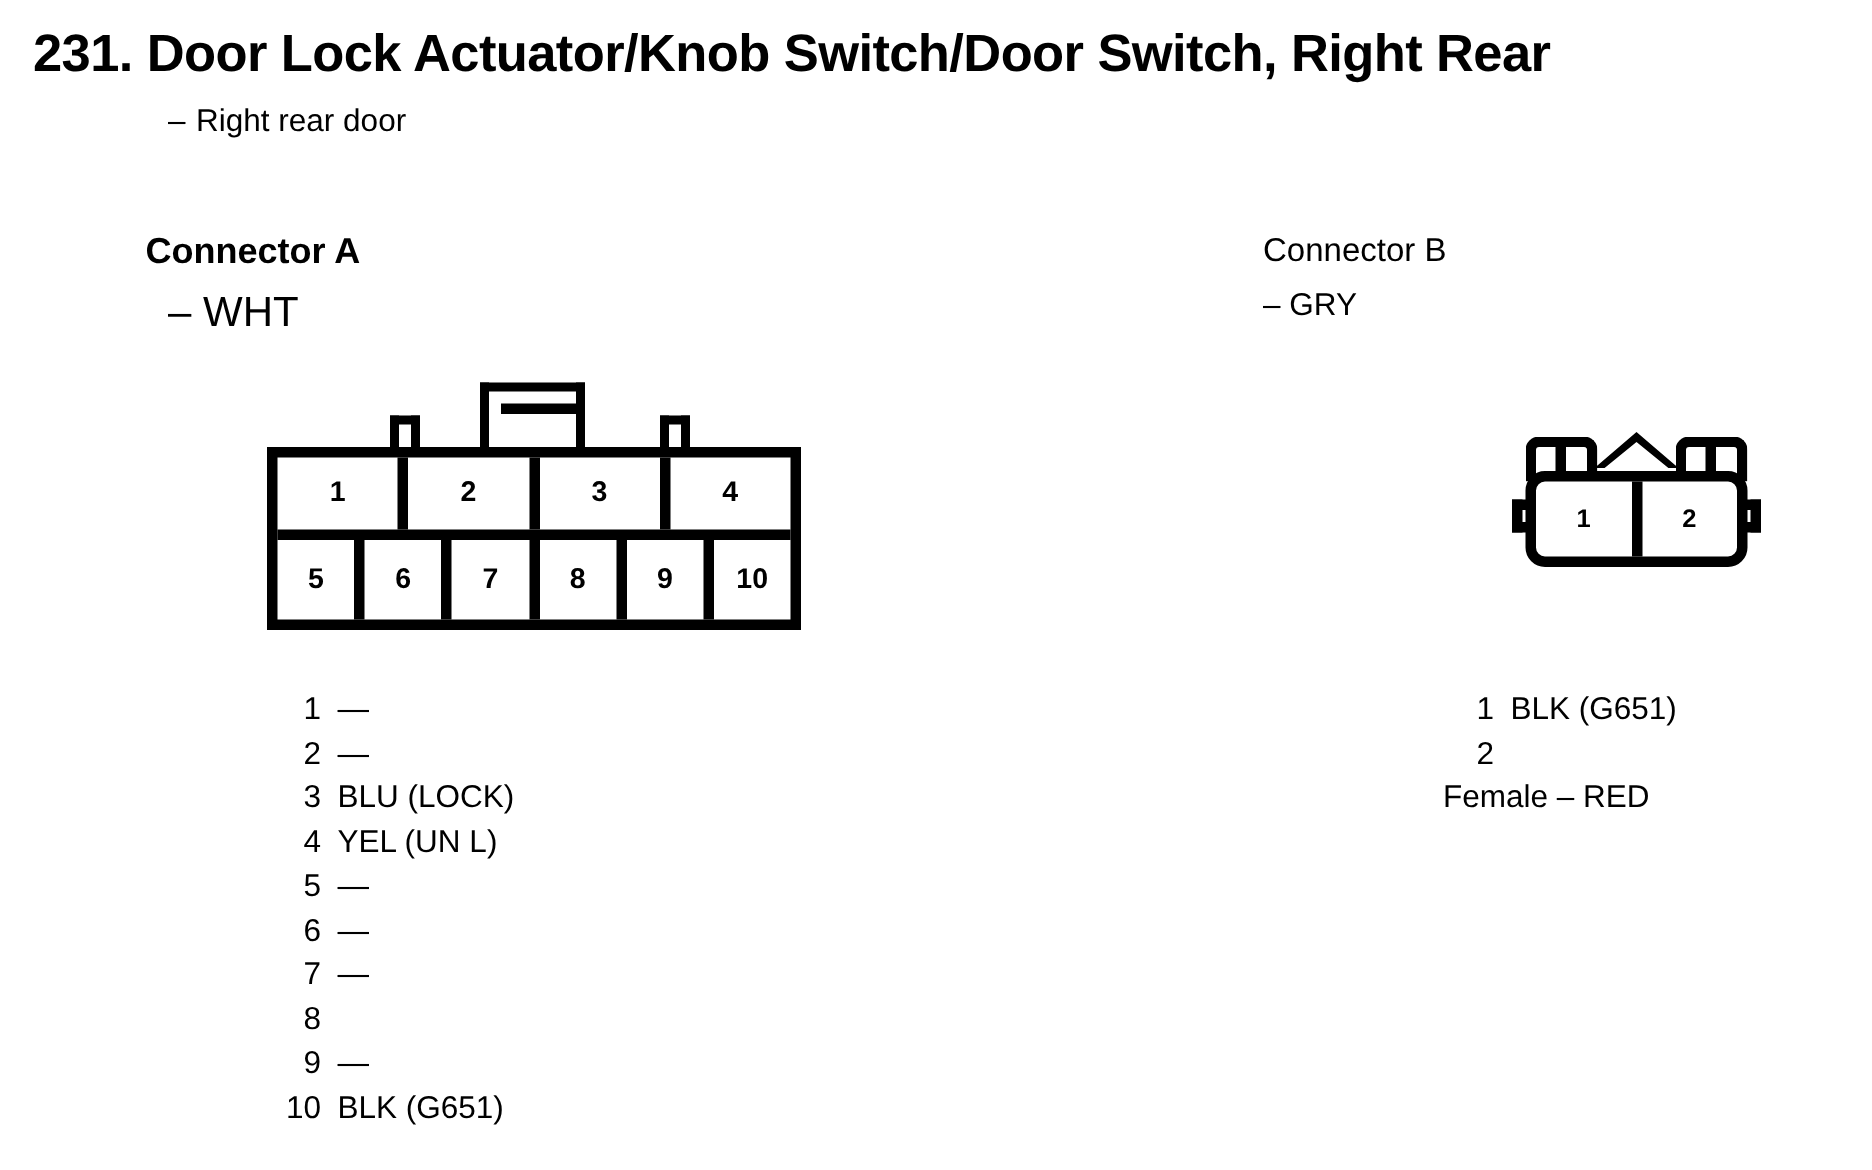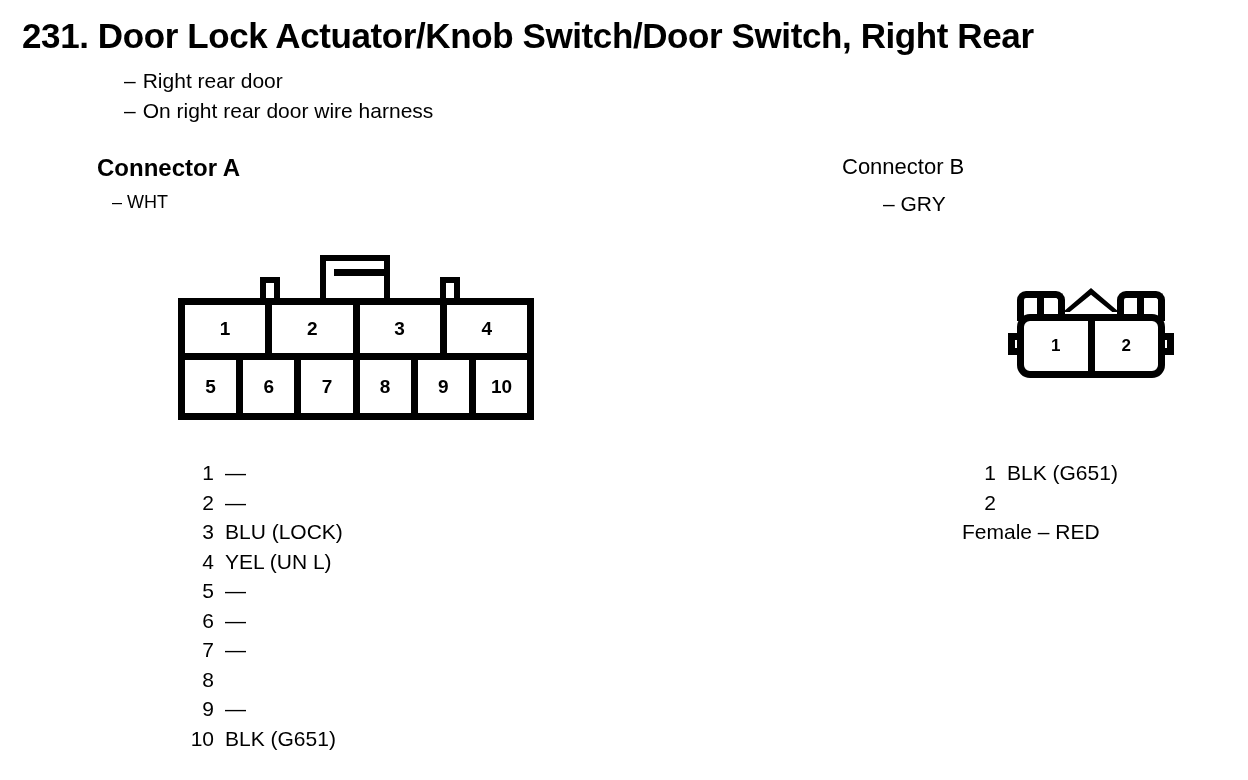--- a/index.html
+++ b/index.html
@@ -22,21 +22,21 @@
     left: 22px;
     top: 16px;
     font-size: 35px;
     font-weight: bold;
     letter-spacing: -0.4px;
     white-space: nowrap;
     text-align: center;
   }
   .subtitle-list {
     position: absolute;
-    left: 124px;
+    left: 112px;
     top: 66px;
   }
   .subtitle-line {
     font-size: 21px;
     line-height: 30px;
     white-space: nowrap;
   }
   .dash {
     display: inline-block;
     margin-right: 7px;
@@ -47,35 +47,34 @@
     position: absolute;
     left: 97px;
     top: 154px;
     font-size: 24px;
     font-weight: bold;
   }
   .conn-a-sub {
     position: absolute;
     left: 112px;
     top: 192px;
-    font-size: 18px;
+    font-size: 28px;
   }
   .conn-b-heading {
     position: absolute;
     left: 842px;
     top: 154px;
     font-size: 22px;
     font-weight: normal;
   }
   .conn-b-sub {
     position: absolute;
     left: 842px;
     top: 192px;
     font-size: 21px;
-    margin-left: 41px;
   }
 
   
   .connA-wrap {
     position: absolute;
     left: 178px;
     top: 255px;
     width: 356px;
     height: 165px;
   }
@@ -249,23 +248,20 @@
   }
 </style>
 </head>
 <body>
 
 <div class="page-title">231.  Door Lock Actuator/Knob Switch/Door Switch, Right Rear</div>
 
 <div class="subtitle-list">
   <div class="subtitle-line">
     <span class="dash">–</span><span>Right rear door</span>
-  </div>
-  <div class="subtitle-line">
-    <span class="dash">–</span><span>On right rear door wire harness</span>
   </div>
 </div>
 
 <div class="conn-a-heading">Connector A</div>
 <div class="conn-a-sub">– WHT</div>
 
 <div class="conn-b-heading">Connector B</div>
 <div class="conn-b-sub">– GRY</div>
 
 <div class="connA-wrap">

